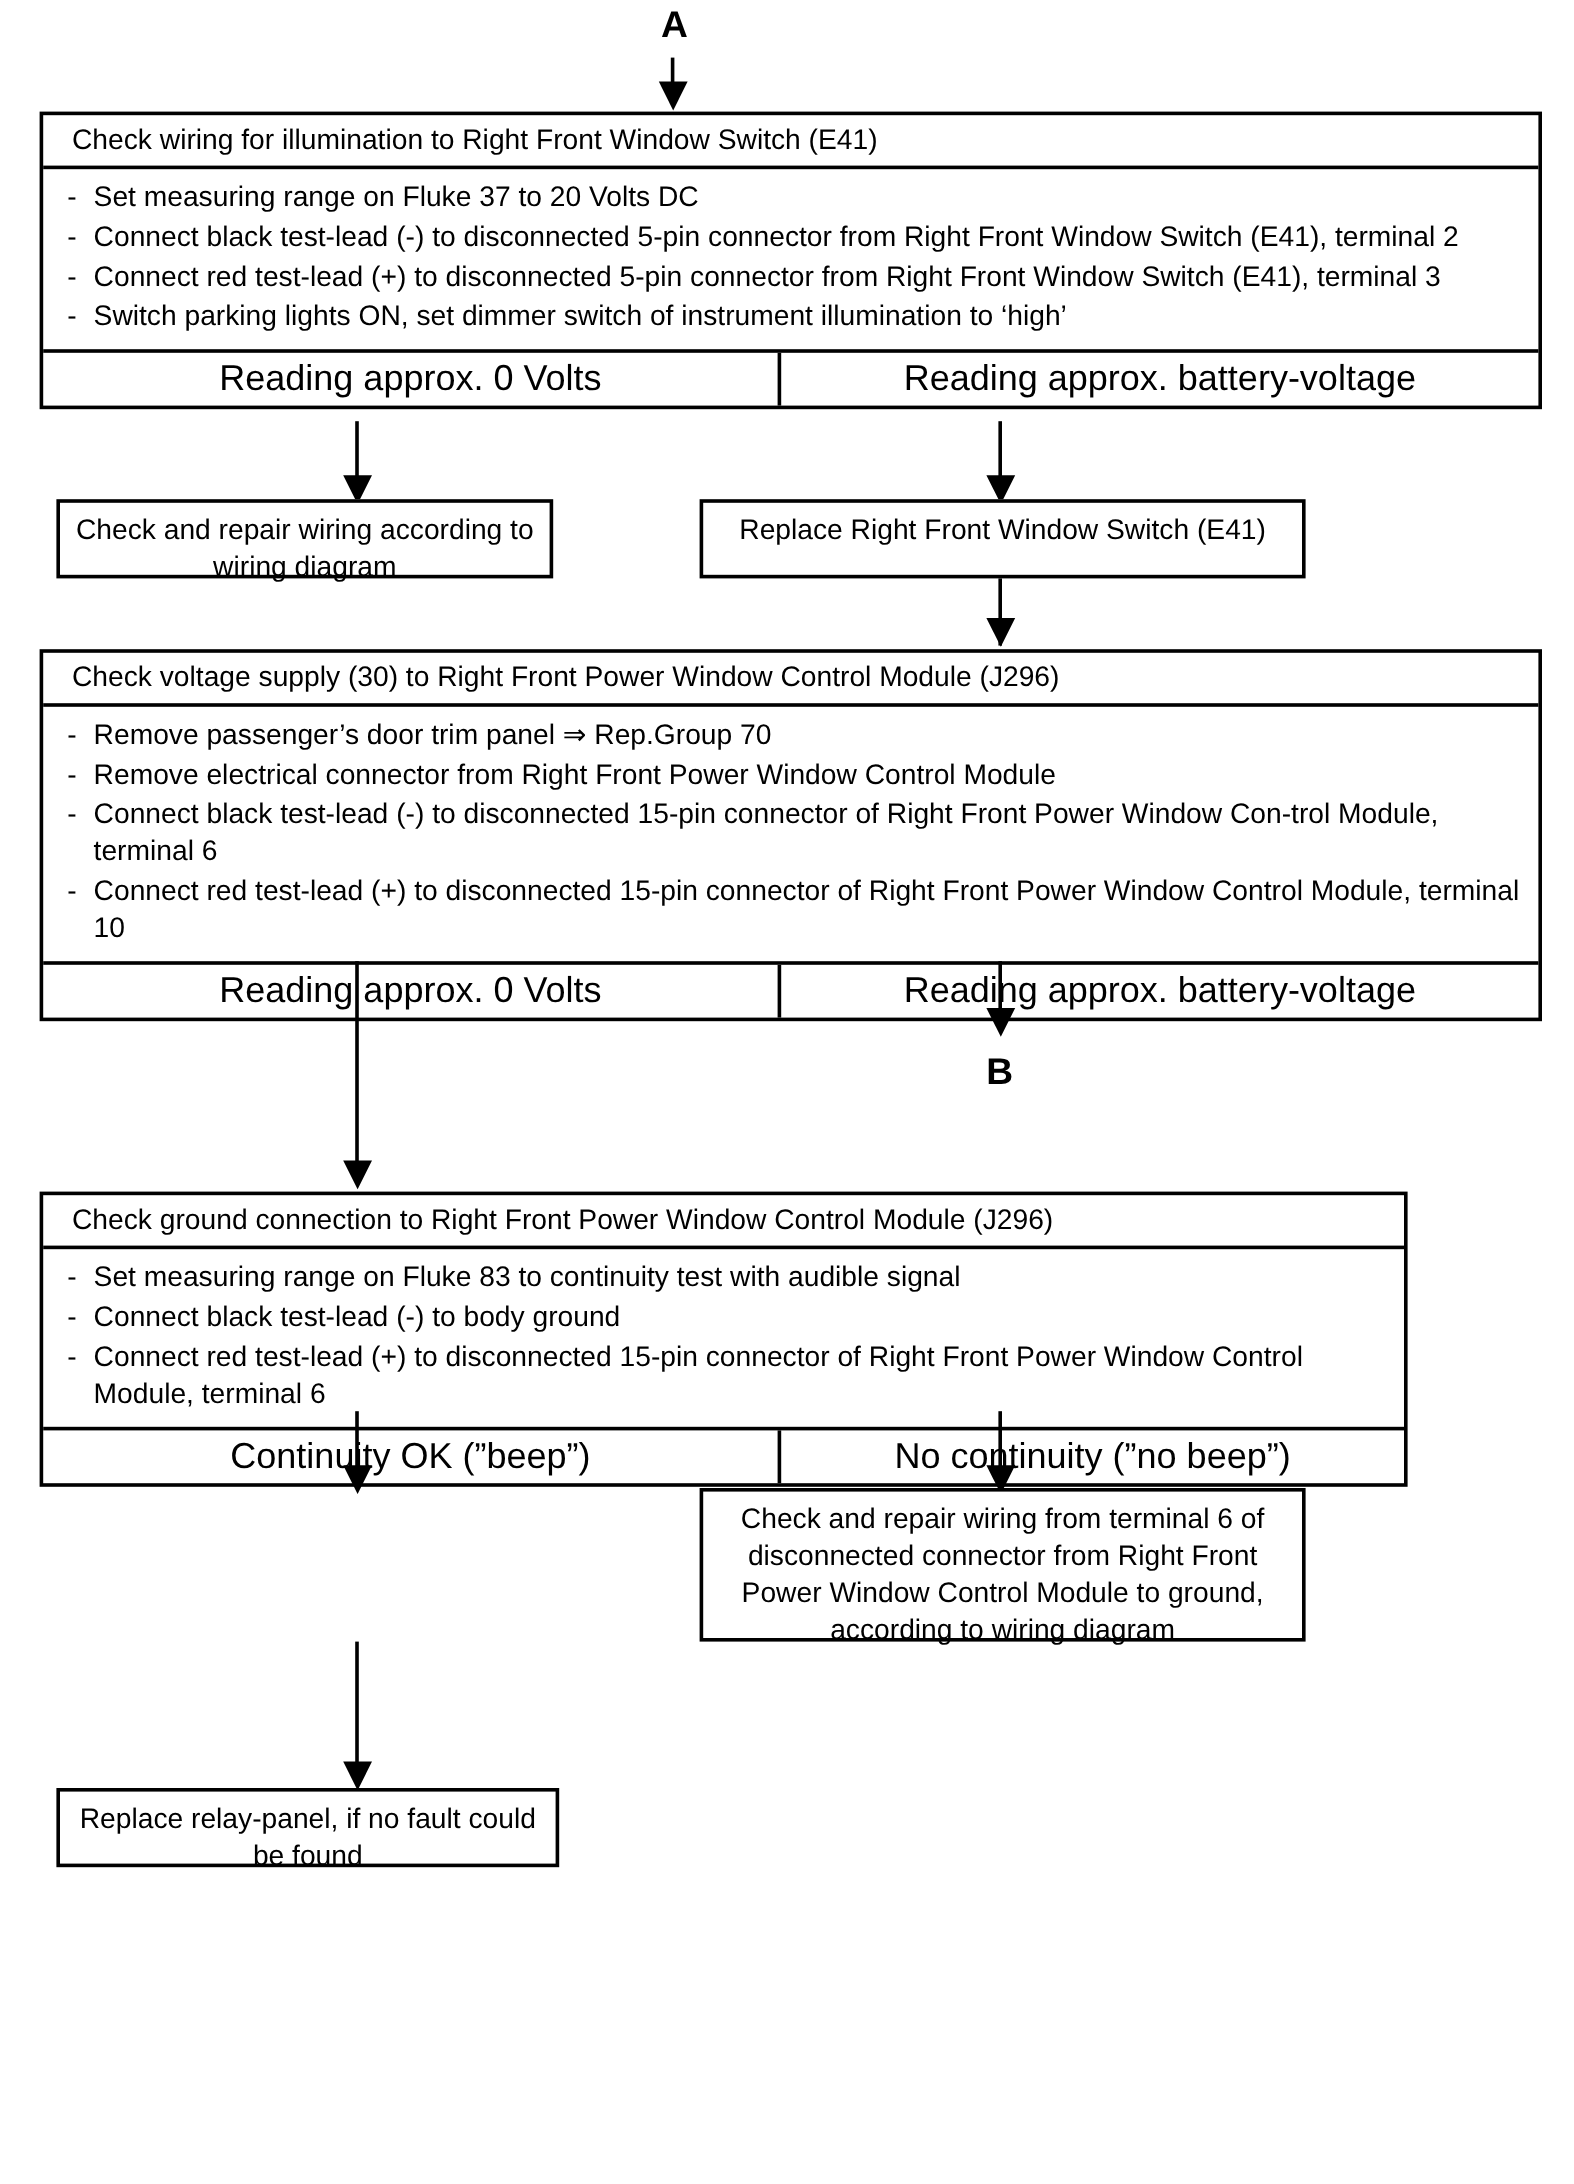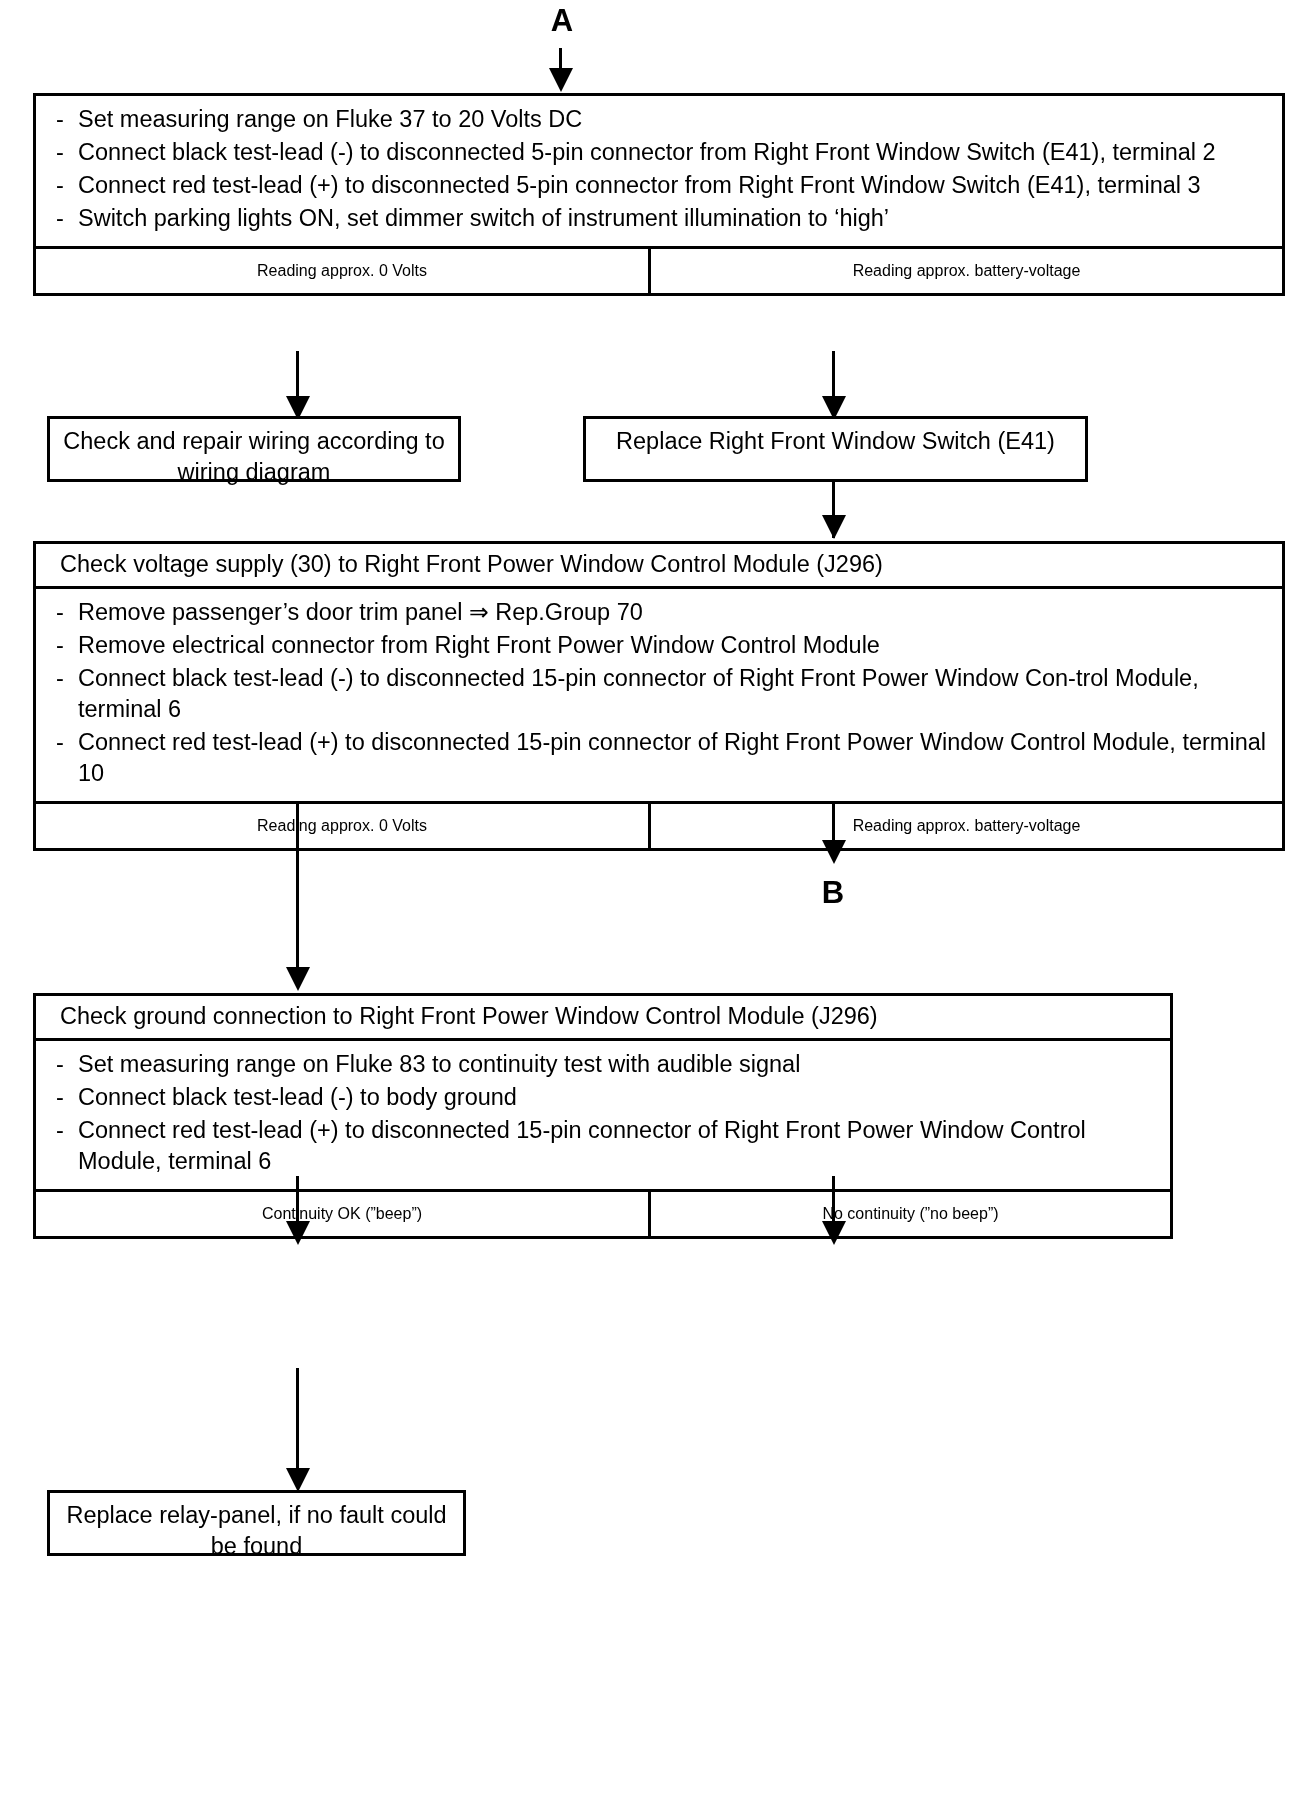--- a/index.html
+++ b/index.html
@@ -80,21 +80,21 @@
     top: 0;
   }
   .block-results {
     display: flex;
     border-top: 3px solid #000;
     box-sizing: border-box;
   }
   .result-cell {
     flex: 1 1 0;
     text-align: center;
-    font-size: 16px;
+    font-size: 30px;
     line-height: 27px;
     padding: 8px 0 9px 0;
     box-sizing: border-box;
   }
   .result-cell.left {
     border-right: 3px solid #000;
     flex: 0 0 615px;
   }
 
   
@@ -117,20 +117,21 @@
 </head>
 <body>
 
 <div id="canvas">
 
   <div class="marker" style="left:532px; top:5px;">A</div>
   <div class="vline" style="left:559px; top:48px; height:28px;"></div>
   <div class="arrowhead" style="left:549px; top:68px;"></div>
 
   <div class="block" style="left:33px; top:93px; width:1252px;">
+    <div class="block-title">Check wiring for illumination to Right Front Window Switch (E41)</div>
     <div class="block-steps">
       <div class="step">Set measuring range on Fluke 37 to 20 Volts DC</div>
       <div class="step">Connect black test-lead (-) to disconnected 5-pin connector from Right Front Window Switch (E41), terminal 2</div>
       <div class="step">Connect red test-lead (+) to disconnected 5-pin connector from Right Front Window Switch (E41), terminal 3</div>
       <div class="step">Switch parking lights ON, set dimmer switch of instrument illumination to ‘high’</div>
     </div>
     <div class="block-results">
       <div class="result-cell left">Reading approx. 0 Volts</div>
       <div class="result-cell">Reading approx. battery-voltage</div>
     </div>
@@ -187,20 +188,23 @@
     </div>
   </div>
 
   <div class="vline" style="left:296px; top:1176px; height:57px;"></div>
   <div class="arrowhead" style="left:286px; top:1221px;"></div>
 
   <div class="vline" style="left:832px; top:1176px; height:57px;"></div>
   <div class="arrowhead" style="left:822px; top:1221px;"></div>
 
 
+  <div class="outbox" style="left:583px; top:1240px; width:505px; height:128px;">
+    <div class="outbox-text">Check and repair wiring from terminal 6 of disconnected connector from Right Front Power Window Control Module to ground, according to wiring diagram</div>
+  </div>
 
   <div class="vline" style="left:296px; top:1368px; height:114px;"></div>
   <div class="arrowhead" style="left:286px; top:1468px;"></div>
 
   <div class="outbox" style="left:47px; top:1490px; width:419px; height:66px;">
     <div class="outbox-text">Replace relay-panel, if no fault could be found</div>
   </div>
 
 </div>
 

